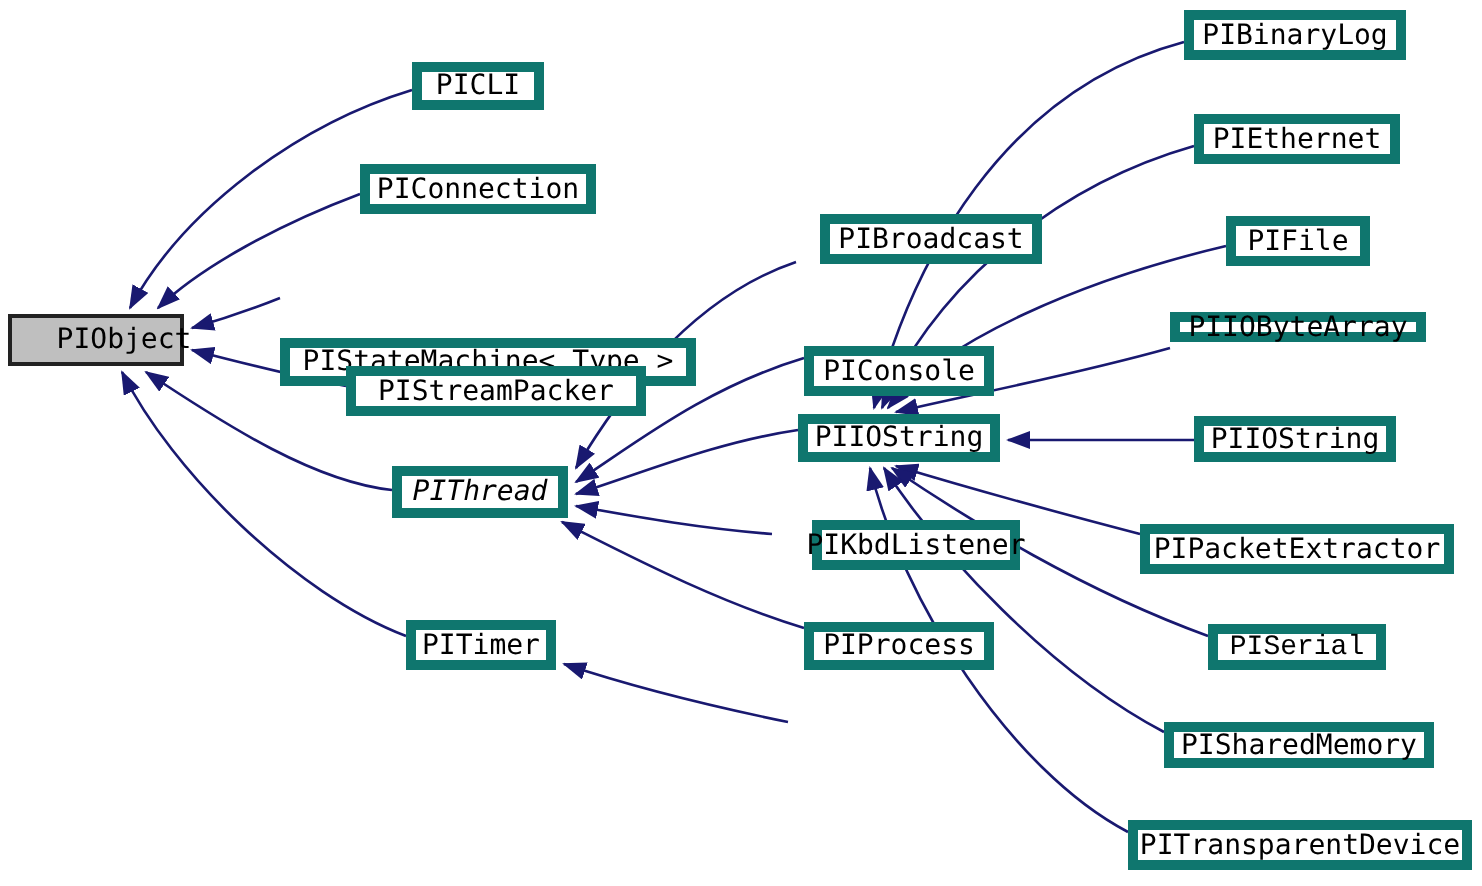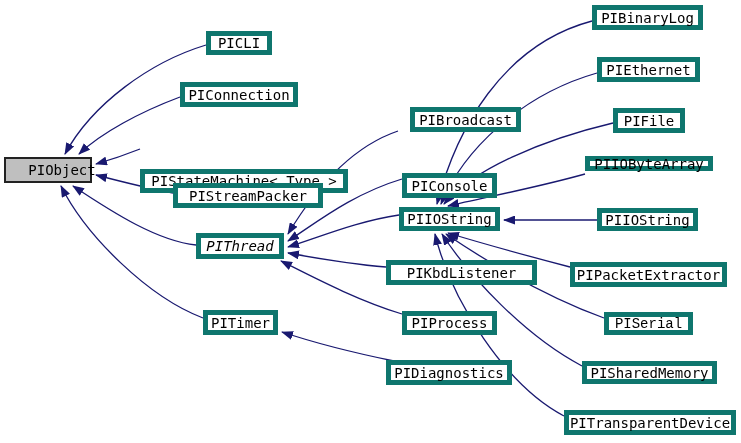--- a/index.html
+++ b/index.html
@@ -88,23 +88,22 @@
   <div class="node highlight" style="left:4px;   top:157px; width:88px;  height:26px;">PIObject</div>
   <div class="node" style="left:206px; top:31px;  width:66px;  height:24px;">PICLI</div>
   <div class="node" style="left:180px; top:82px;  width:118px; height:25px;">PIConnection</div>
   <div class="node" style="left:140px; top:133px; width:208px; height:24px;margin-top:36px;">PIStateMachine&lt; Type &gt;</div>
   <div class="node" style="left:173px; top:183px; width:150px; height:25px;">PIStreamPacker</div>
   <div class="node" style="left:196px; top:233px; width:88px;  height:26px;font-style:italic;">PIThread</div>
   <div class="node" style="left:203px; top:310px; width:75px;  height:25px;">PITimer</div>
   <div class="node" style="left:410px; top:107px; width:111px; height:25px;">PIBroadcast</div>
   <div class="node" style="left:402px; top:173px; width:95px;  height:25px;">PIConsole</div>
   <div class="node" style="left:399px; top:207px; width:101px; height:24px;">PIIOString</div>
-  <div class="node" style="left:386px; top:260px; width:151px; height:25px;">PIKbdListener</div>
+  <div class="node" style="left:406px; top:260px; width:104px; height:25px;">PIKbdListener</div>
   <div class="node" style="left:402px; top:311px; width:95px;  height:24px;">PIProcess</div>
-  <div class="node" style="left:386px; top:360px; width:126px; height:25px;">PIDiagnostics</div>
   <div class="node" style="left:592px; top:5px;   width:111px; height:25px;">PIBinaryLog</div>
   <div class="node" style="left:597px; top:57px;  width:103px; height:25px;">PIEthernet</div>
   <div class="node" style="left:613px; top:108px; width:72px;  height:25px;">PIFile</div>
   <div class="node" style="left:585px; top:156px; width:128px; height:15px;">PIIOByteArray</div>
   <div class="node" style="left:597px; top:208px; width:101px; height:23px;">PIIOString</div>
   <div class="node" style="left:570px; top:262px; width:157px; height:25px;">PIPacketExtractor</div>
   <div class="node" style="left:604px; top:312px; width:89px;  height:23px;font-family:Liberation Mono, monospace;">PISerial</div>
   <div class="node" style="left:582px; top:361px; width:135px; height:23px;">PISharedMemory</div>
   <div class="node" style="left:564px; top:410px; width:172px; height:25px;">PITransparentDevice</div>
 

